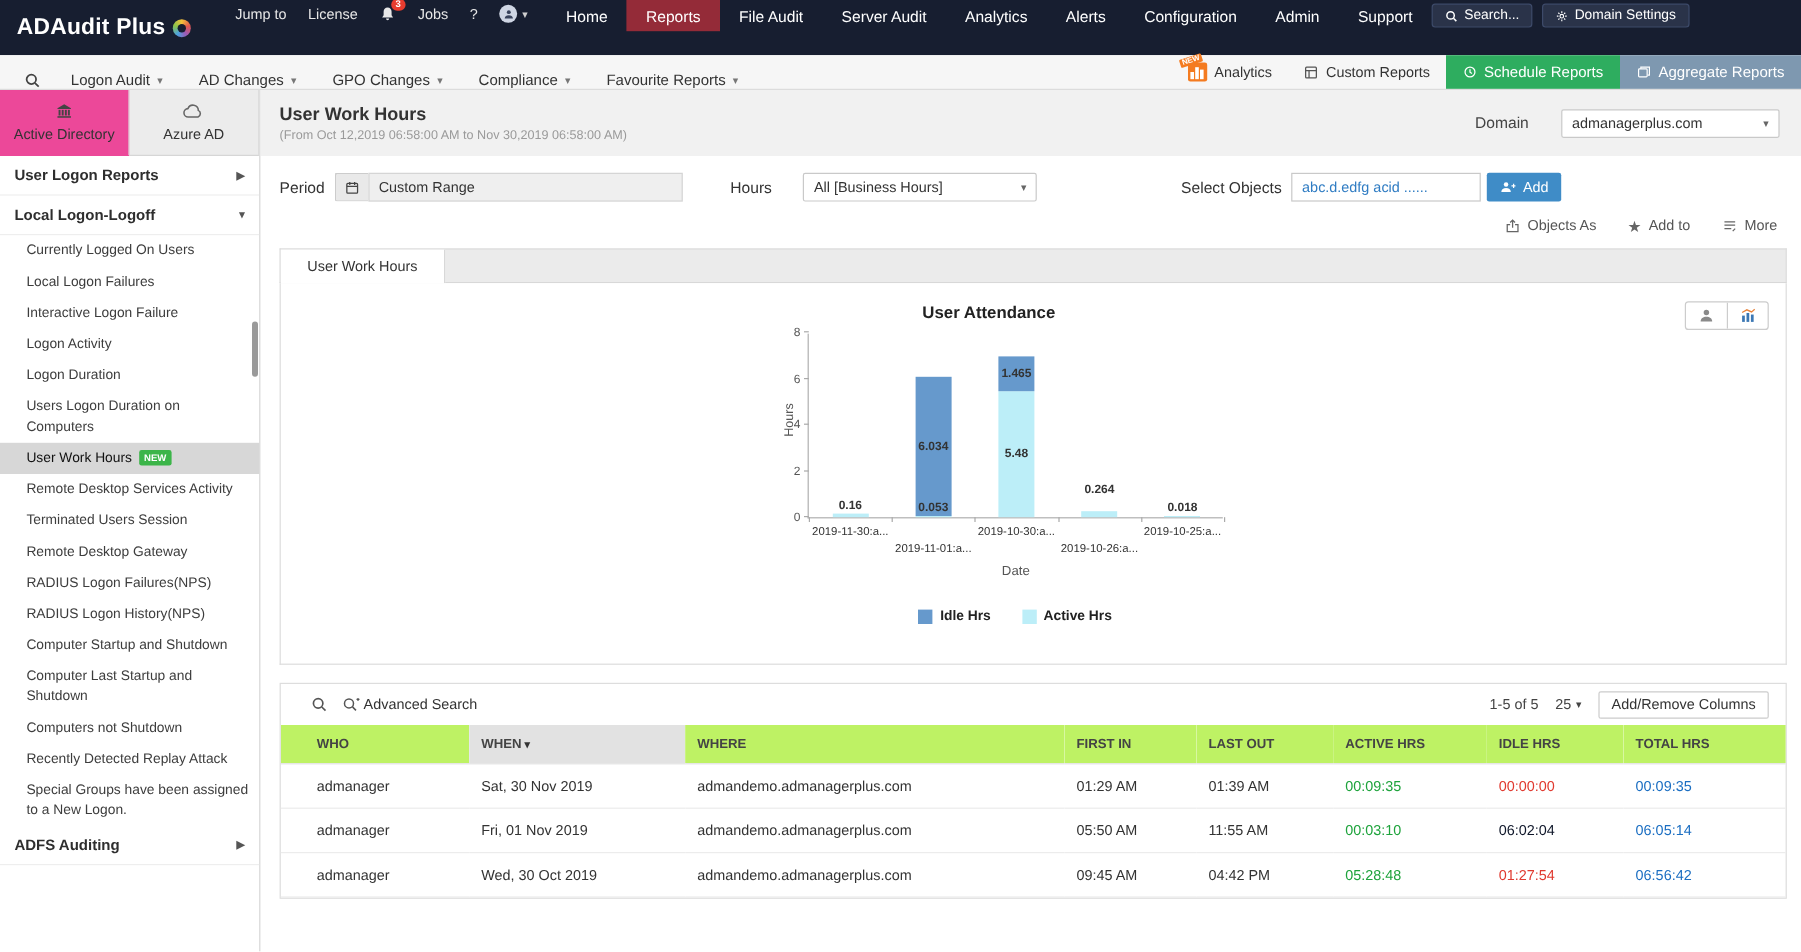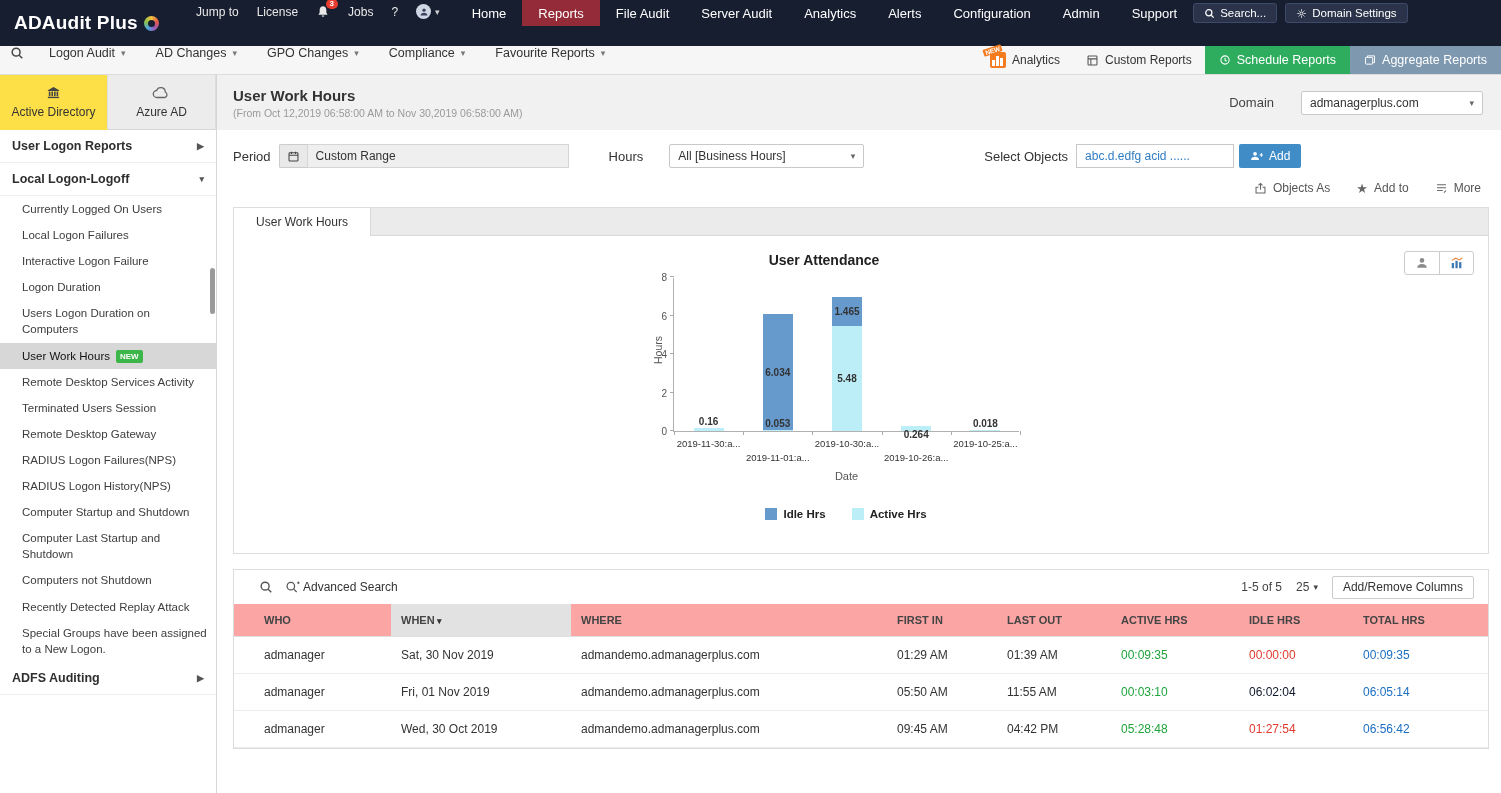--- a/index.html
+++ b/index.html
@@ -27,21 +27,21 @@
   .nav-row { height:26px; display:flex; justify-content:space-between; align-items:stretch; padding-right:10px; }
   .nav { display:flex; align-items:stretch; }
   .nav-item { padding:0 16px; font-size:13px; display:flex; align-items:center; cursor:pointer; white-space:nowrap; }
   .nav-item.active { background:#942b38; }
   .nav-actions { display:flex; align-items:center; gap:8px; }
   .nav-btn { background:#2a3349; border:1px solid #3d4a69; border-radius:3px; height:20px; padding:0 10px;
     font-size:11.5px; color:#fff; display:flex; gap:5px; align-items:center; cursor:pointer; white-space:nowrap; }
 
   
   .toolbar { height:29px; background:#f6f6f6; border-bottom:1px solid #dcdcdc; display:flex; align-items:stretch; }
-  .tb-left { display:flex; align-items:flex-start; }
+  .tb-left { display:flex; align-items:flex-end; padding-left:10px; }
   .tb-search { width:34px; display:flex; align-items:center; justify-content:center; color:#444; cursor:pointer; }
   .tb-menu { padding:0 15px; font-size:12.5px; color:#333; display:flex; align-items:center; gap:6px; cursor:pointer; white-space:nowrap; }
   .tb-menu .caret { color:#777; }
   .tb-right { margin-left:auto; display:flex; align-items:stretch; }
   .tb-flat { display:flex; align-items:center; gap:6px; padding:0 13px; font-size:12px; color:#333; cursor:pointer; position:relative; white-space:nowrap; }
   .analytics-icon { width:16px; height:16px; background:#f47b20; border-radius:2px; display:flex; align-items:flex-end;
     justify-content:center; gap:1px; padding:2px; }
   .analytics-icon i { display:block; width:3px; background:#fff; }
   .analytics-new { position:absolute; top:1px; left:6px; background:#f47b20; color:#fff; font-size:6.5px;
     font-weight:bold; padding:0 2px; transform:rotate(-18deg); border-radius:1px; }
@@ -51,21 +51,21 @@
     font-size:12.5px; cursor:pointer; white-space:nowrap; }
 
   
   .content { display:flex; height:718px; }
 
   
   .sidebar { width:217px; flex-shrink:0; border-right:1px solid #d6d6d6; background:#fff; position:relative; }
   .side-tabs { height:55px; display:flex; }
   .side-tab { flex:1; display:flex; flex-direction:column; align-items:center; justify-content:center; gap:5px;
     font-size:12px; color:#333; background:#ececec; border-bottom:1px solid #d6d6d6; border-right:1px solid #ddd; cursor:pointer; text-align:center; }
-  .side-tab.active { background:#fde047; border-bottom-color:transparent; }
+  .side-tab.active { background:#ec4899; border-bottom-color:transparent; }
   .side-tab .tabicon { color:#555; }
   .side-head { display:flex; justify-content:space-between; align-items:center; padding:9px 12px;
     font-size:12.5px; font-weight:bold; color:#2e2e2e; border-bottom:1px solid #eee; cursor:pointer; }
   .side-caret { font-size:9px; color:#555; }
   .side-item { padding:5px 8px 5px 22px; font-size:11.5px; color:#3d3d3d; line-height:1.4; cursor:pointer; }
   .side-item.selected { background:#d7d7d7; color:#111; }
   .new-badge { display:inline-block; margin-left:6px; background:#3cb549; color:#fff; font-size:8px;
     font-weight:bold; padding:1px 4px; border-radius:2px; vertical-align:1px; }
   .side-scroll-thumb { position:absolute; right:1px; top:193px; width:5px; height:46px; background:#9a9a9a; border-radius:3px; }
 
@@ -134,21 +134,21 @@
   .table-card { margin:15px 12px 0 16px; border:1px solid #ddd; background:#fff; }
   .table-toolbar { height:34px; display:flex; align-items:center; padding:0 14px 0 25px; gap:12px; }
   .tt-icon { color:#555; cursor:pointer; display:flex; align-items:center; }
   .adv-search { display:flex; align-items:center; gap:3px; font-size:12px; color:#333; cursor:pointer; }
   .tt-right { margin-left:auto; display:flex; align-items:center; gap:14px; font-size:12px; color:#444; }
   .page-size { display:flex; align-items:center; gap:4px; cursor:pointer; }
   .addremove-btn { border:1px solid #ccc; background:#fff; height:23px; padding:0 10px; font-size:12px;
     color:#333; border-radius:2px; cursor:pointer; font-family:"Liberation Sans",sans-serif; }
   table.data { width:100%; border-collapse:collapse; font-size:12px; color:#333; table-layout:fixed; }
   table.data th { text-align:left; font-size:11px; font-weight:bold; color:#444; padding:10px 10px;
-    background:#fca5a5; border-bottom:1px solid #e0e0e0; cursor:pointer; white-space:nowrap; overflow:hidden; }
+    background:#bef264; border-bottom:1px solid #e0e0e0; cursor:pointer; white-space:nowrap; overflow:hidden; }
   table.data th.sorted { background:#e2e2e2; }
   table.data td { padding:11px 10px; border-bottom:1px solid #ececec; white-space:nowrap; overflow:hidden; }
   table.data th:first-child, table.data td:first-child { padding-left:30px; }
   .sort-caret { font-size:9px; color:#333; }
 </style>
 </head>
 <body>
 
 <div class="topbar">
   <div class="logo-area">
@@ -306,20 +306,21 @@
           <span>User Logon Reports</span>
           <span class="side-caret">▶</span>
         </div>
         <div class="side-head">
           <span>Local Logon-Logoff</span>
           <span class="side-caret">▾</span>
         </div>
         <div class="side-item"><span>Currently Logged On Users</span></div>
         <div class="side-item"><span>Local Logon Failures</span></div>
         <div class="side-item"><span>Interactive Logon Failure</span></div>
+        <div class="side-item"><span>Logon Activity</span></div>
         <div class="side-item"><span>Logon Duration</span></div>
         <div class="side-item"><span>Users Logon Duration on Computers</span></div>
         <div class="side-item selected"><span>User Work Hours</span><span class="new-badge">NEW</span></div>
         <div class="side-item"><span>Remote Desktop Services Activity</span></div>
         <div class="side-item"><span>Terminated Users Session</span></div>
         <div class="side-item"><span>Remote Desktop Gateway</span></div>
         <div class="side-item"><span>RADIUS Logon Failures(NPS)</span></div>
         <div class="side-item"><span>RADIUS Logon History(NPS)</span></div>
         <div class="side-item"><span>Computer Startup and Shutdown</span></div>
         <div class="side-item"><span>Computer Last Startup and Shutdown</span></div>
@@ -451,21 +452,21 @@
           <div class="bar-label" style="left: 4.6px; top: 137.92px;">0.16</div>
           <div class="bar-seg" style="left: 88.8px; width: 30px; bottom: 0px; height: 1.02025px; background: rgb(188, 238, 248);"></div>
           <div class="bar-label" style="left: 73.8px; top: 139.98px;">0.053</div>
           <div class="bar-seg" style="left: 88.8px; width: 30px; bottom: 1.02025px; height: 116.154px; background: rgb(102, 153, 204);"></div>
           <div class="bar-label" style="left: 73.8px; top: 88.9025px;">6.034</div>
           <div class="bar-seg" style="left: 158px; width: 30px; bottom: 0px; height: 105.49px; background: rgb(188, 238, 248);"></div>
           <div class="bar-label" style="left: 143px; top: 95.255px;">5.48</div>
           <div class="bar-seg" style="left: 158px; width: 30px; bottom: 105.49px; height: 28.2013px; background: rgb(102, 153, 204);"></div>
           <div class="bar-label" style="left: 143px; top: 28.4094px;">1.465</div>
           <div class="bar-seg" style="left: 227.2px; width: 30px; bottom: 0px; height: 5.082px; background: rgb(188, 238, 248);"></div>
-          <div class="bar-label" style="left: 212.2px; top: 151px;">0.264</div>
+          <div class="bar-label" style="left: 212.2px; top: 125px;">0.264</div>
           <div class="bar-seg" style="left: 296.4px; width: 30px; bottom: 0px; height: 1px; background: rgb(188, 238, 248);"></div>
           <div class="bar-label" style="left: 281.4px; top: 140px;">0.018</div>
         </div>
       <div class="chart-legend">
           <span class="legend-item">
             <span class="legend-swatch" style="background: rgb(102, 153, 204);"></span>
             <span>Idle Hrs</span>
           </span>
           <span class="legend-item">
             <span class="legend-swatch" style="background: rgb(188, 238, 248);"></span>

